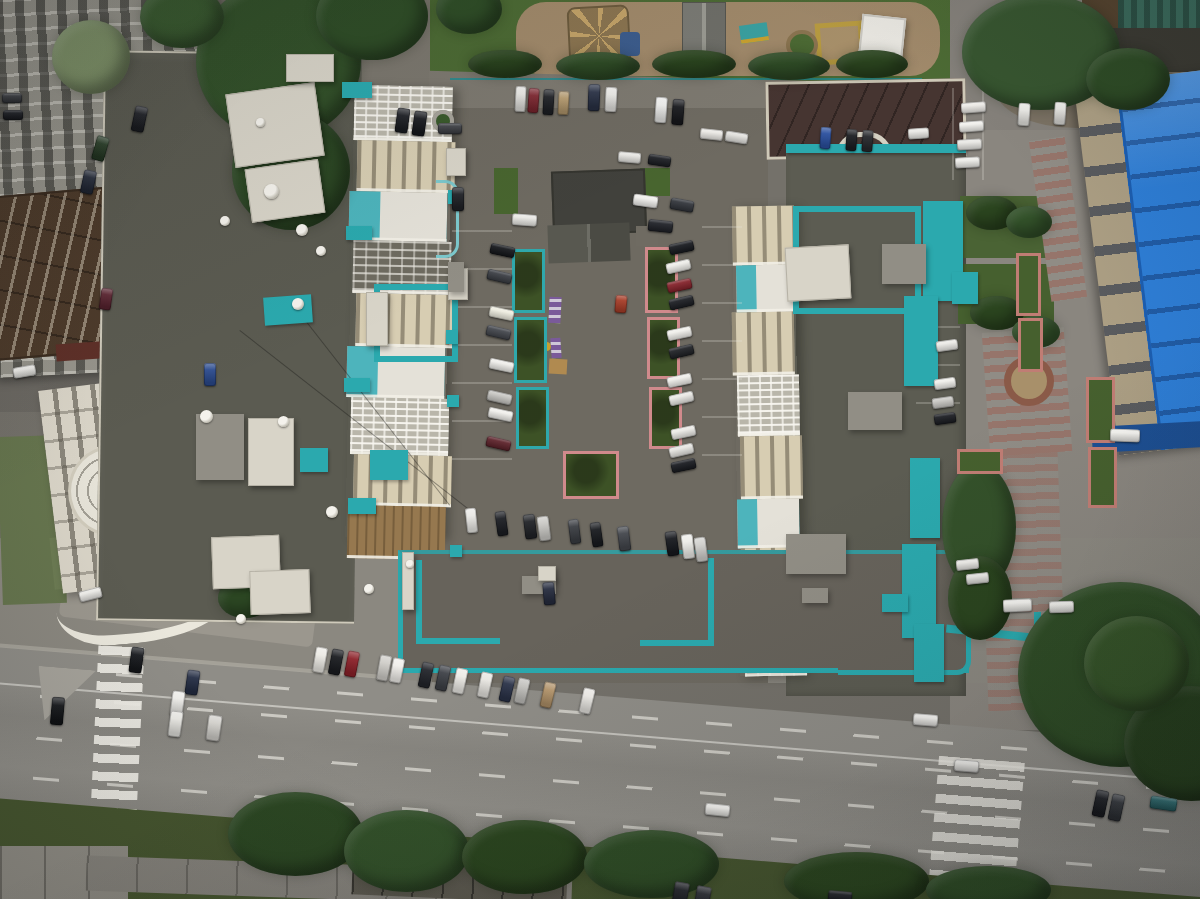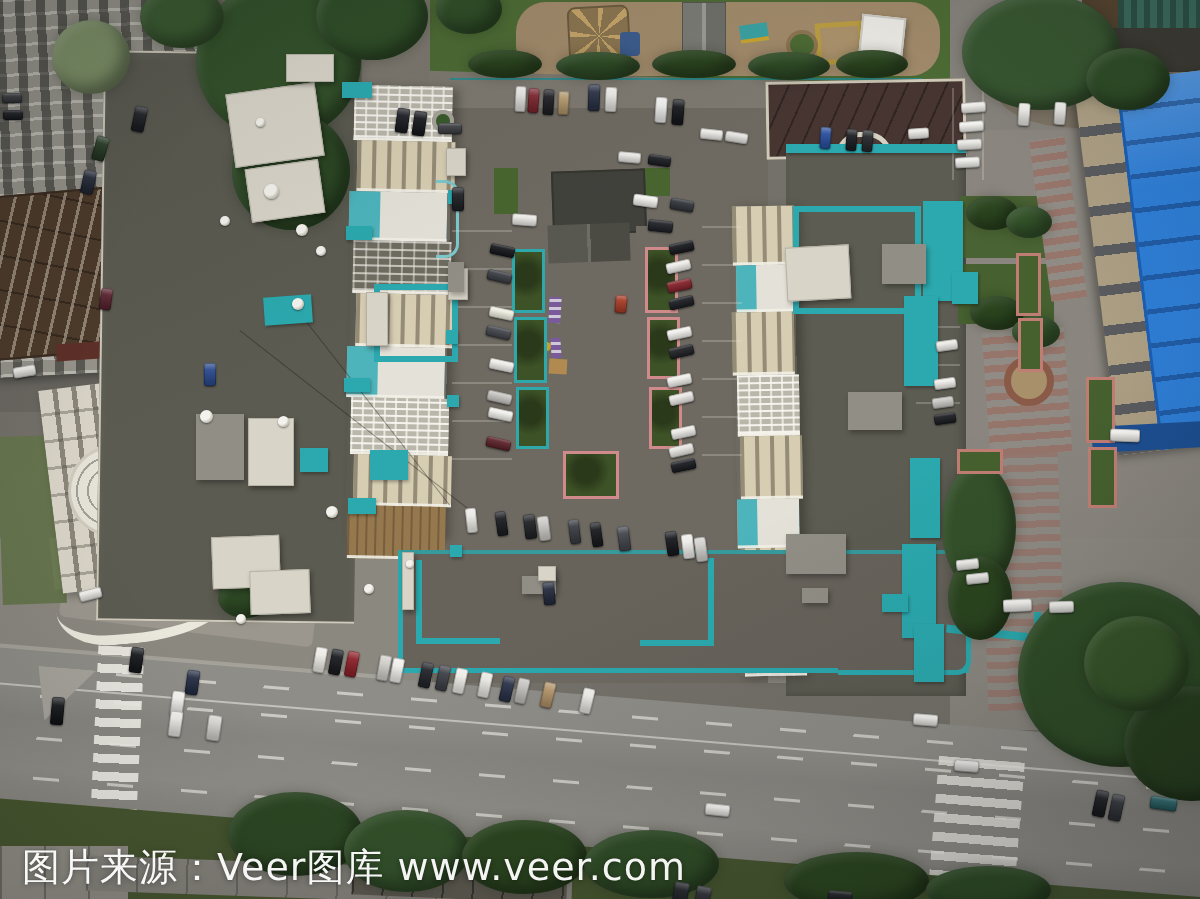--- a/index.html
+++ b/index.html
@@ -492,14 +492,13 @@
       <div class="car" style="left: 954px; top: 760px; width: 25px; height: 12px; transform: rotate(5deg); background-color: rgb(232, 231, 227);"></div>
       <div class="car" style="left: 673px; top: 882px; width: 15px; height: 26px; transform: rotate(10deg); background-color: rgb(32, 34, 39);"></div>
       <div class="car" style="left: 695px; top: 886px; width: 15px; height: 26px; transform: rotate(10deg); background-color: rgb(43, 45, 51);"></div>
       <div class="car" style="left: 828px; top: 891px; width: 24px; height: 12px; transform: rotate(5deg); background-color: rgb(30, 32, 37);"></div>
       <div class="car" style="left: 1094px; top: 790px; width: 13px; height: 27px; transform: rotate(12deg); background-color: rgb(27, 29, 34);"></div>
       <div class="car" style="left: 1110px; top: 794px; width: 13px; height: 27px; transform: rotate(12deg); background-color: rgb(51, 54, 59);"></div>
       <div class="car" style="left: 1150px; top: 797px; width: 27px; height: 13px; transform: rotate(8deg); background-color: rgb(44, 106, 110);"></div>
     </div>
 
   <div id="grade"></div>
-  <div id="watermark">图片来源：Veer图库 www.veer.com</div>
 </div>
 
 </body></html>

